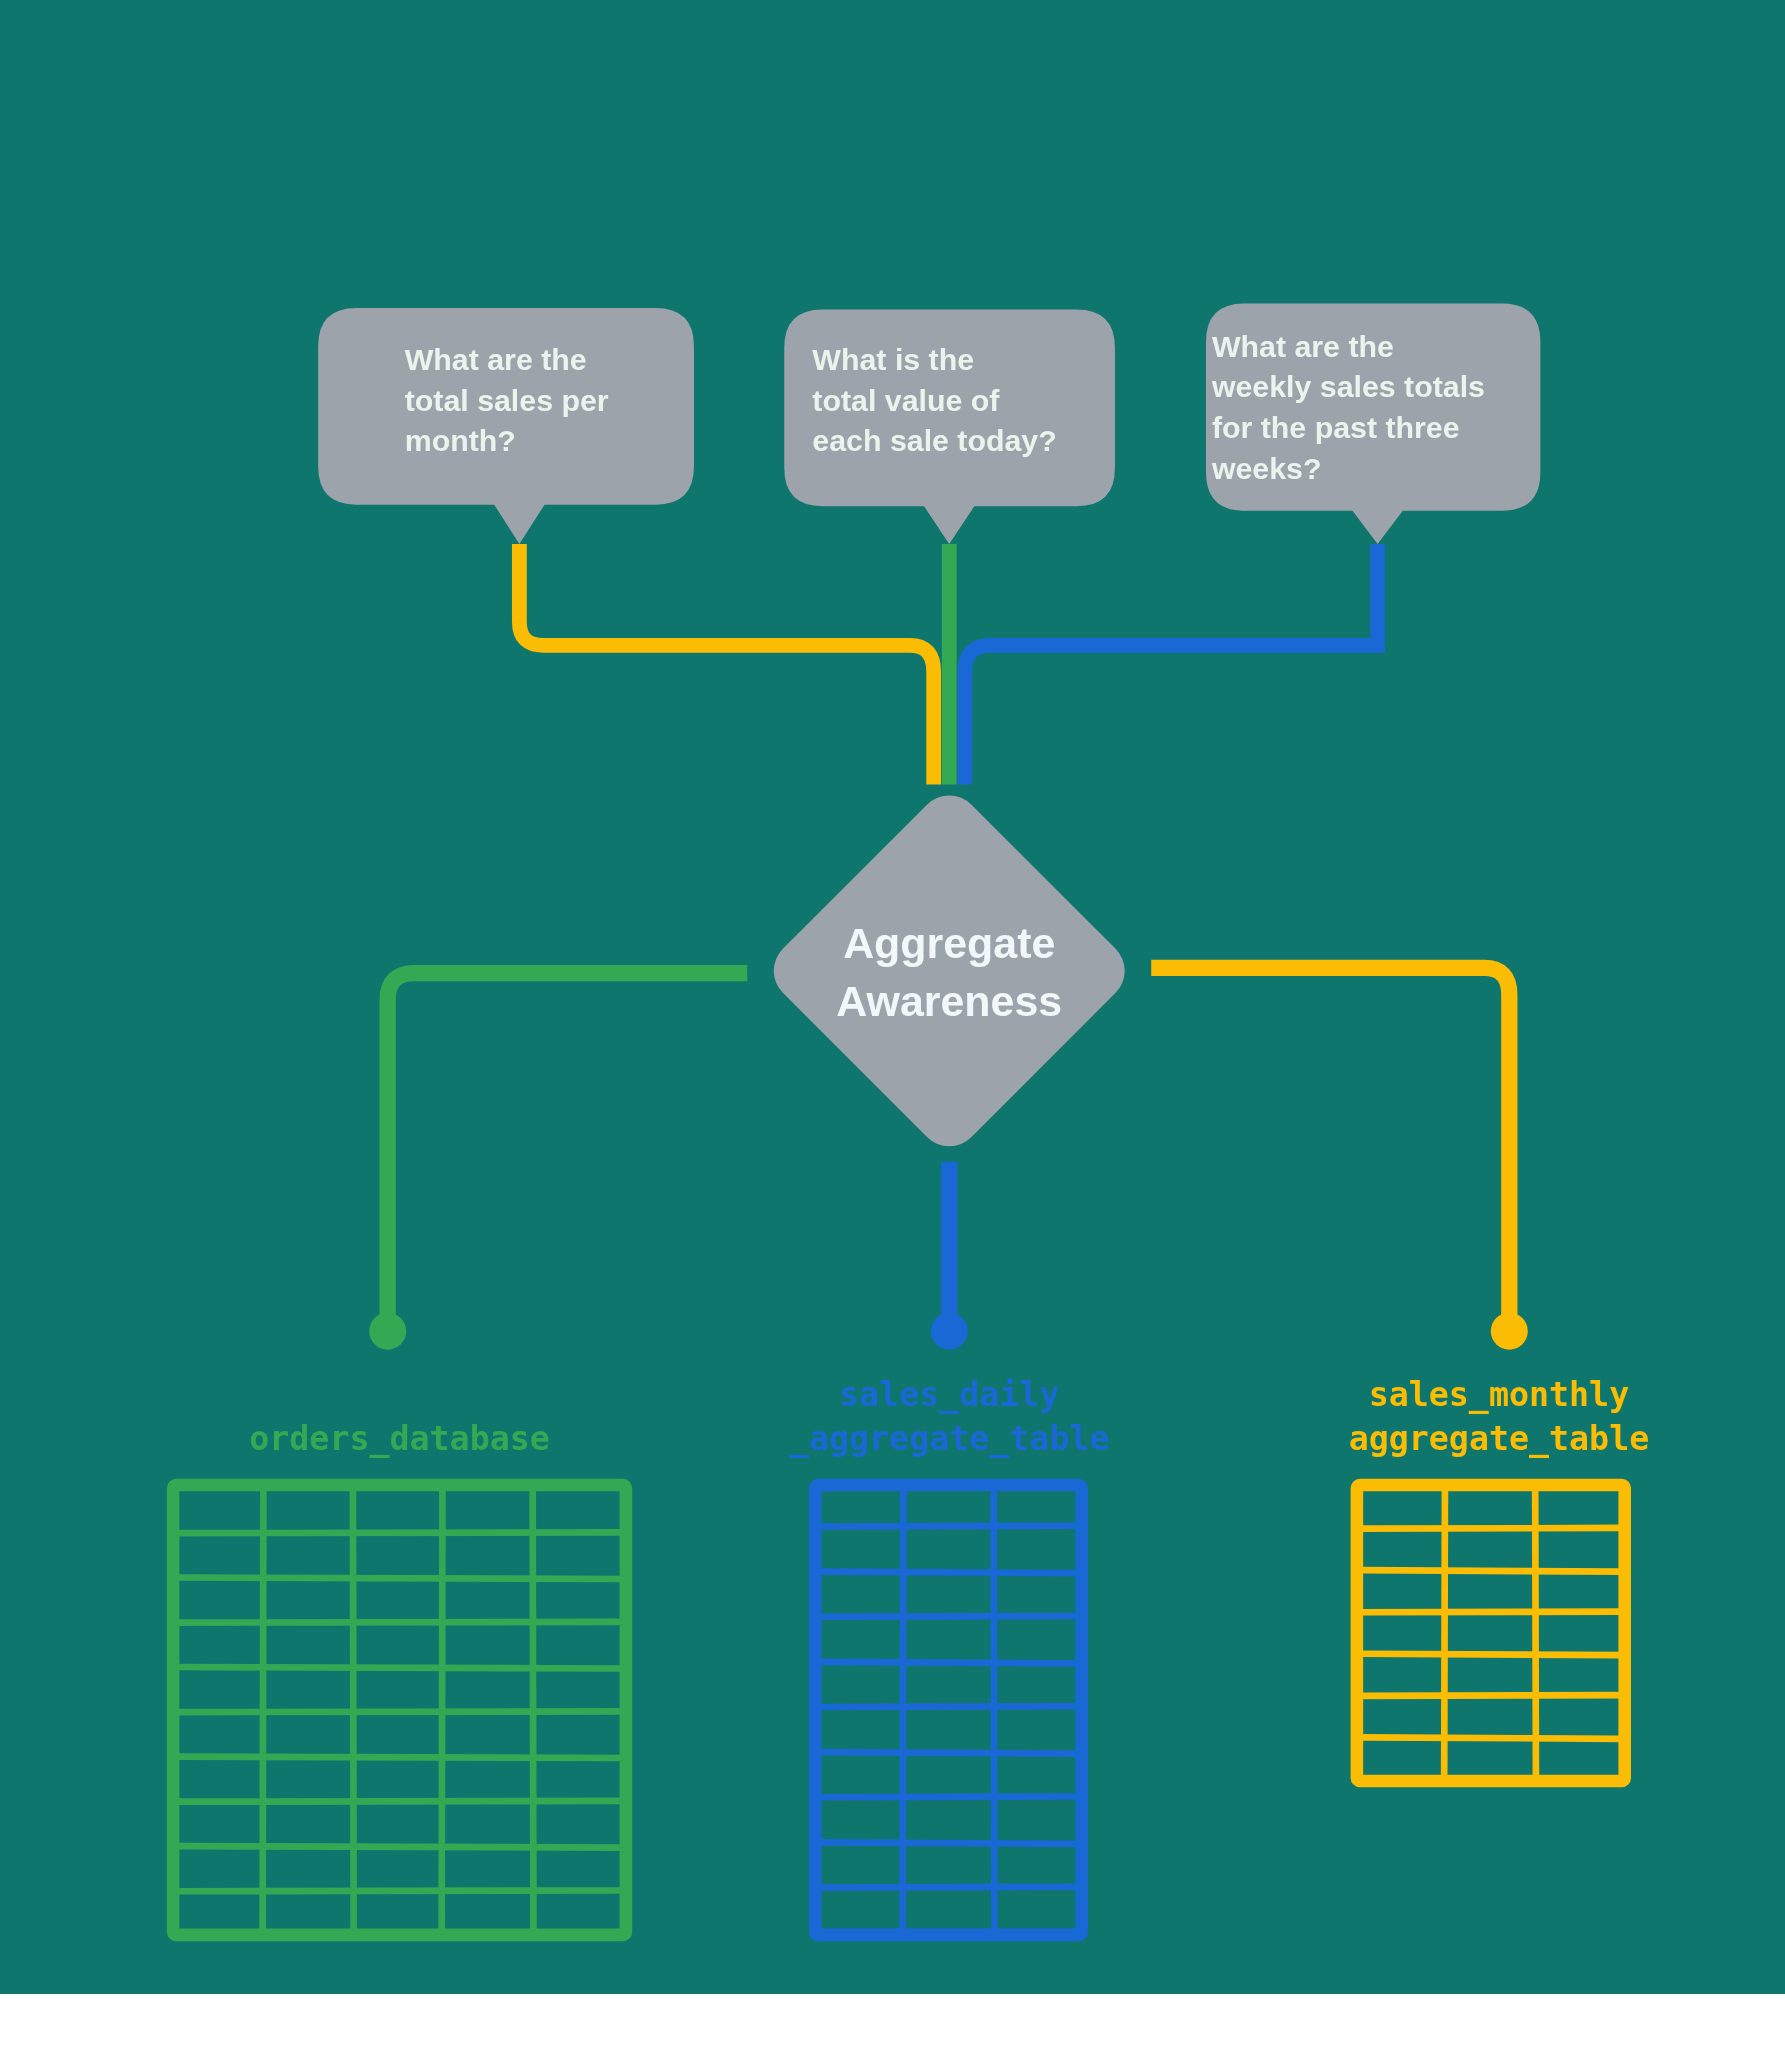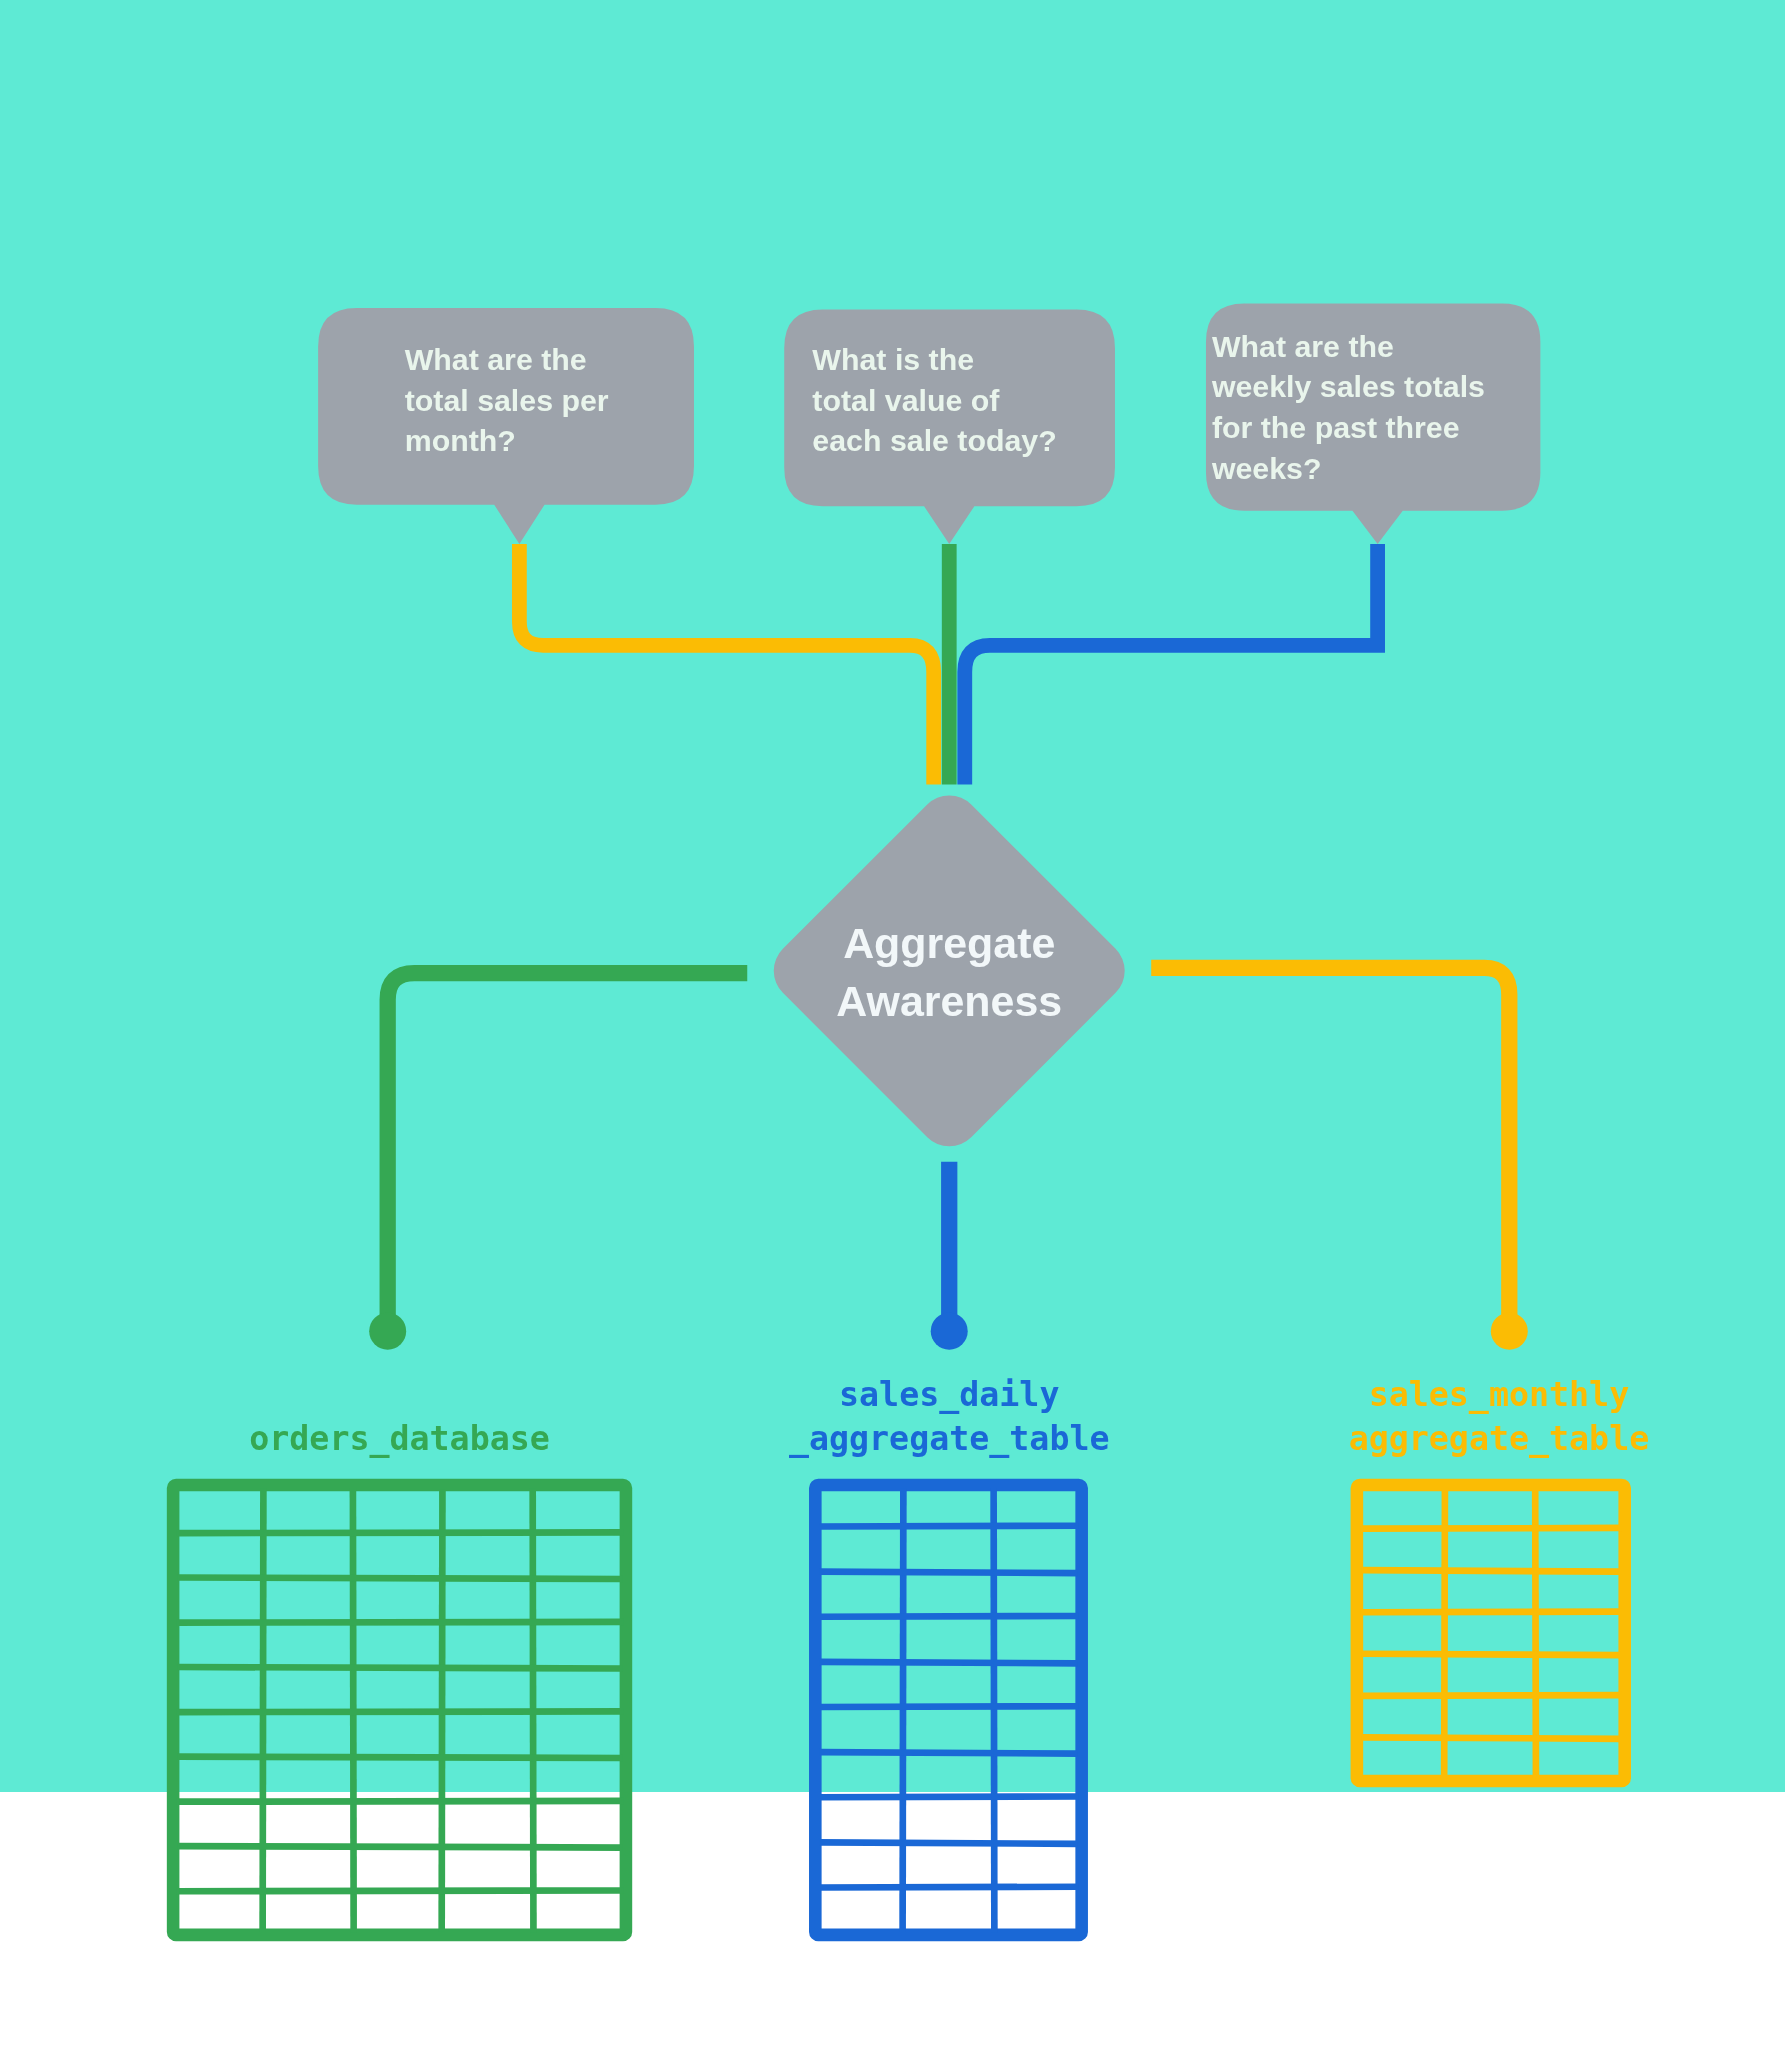--- a/index.html
+++ b/index.html
@@ -9,22 +9,22 @@
   }
   body {
     width: 1786px;
     height: 2046px;
     font-family: "Liberation Sans", sans-serif;
     overflow: hidden;
   }
   #diagram-root {
     position: relative;
     width: 1786px;
-    height: 1792px;
-    background: #5eead4;
+    height: 1994px;
+    background: #0f766e;
   }
   svg.canvas {
     position: absolute;
     top: 0;
     left: 0;
     width: 1786px;
     height: 2046px;
     display: block;
   }
   .bubble-text {

